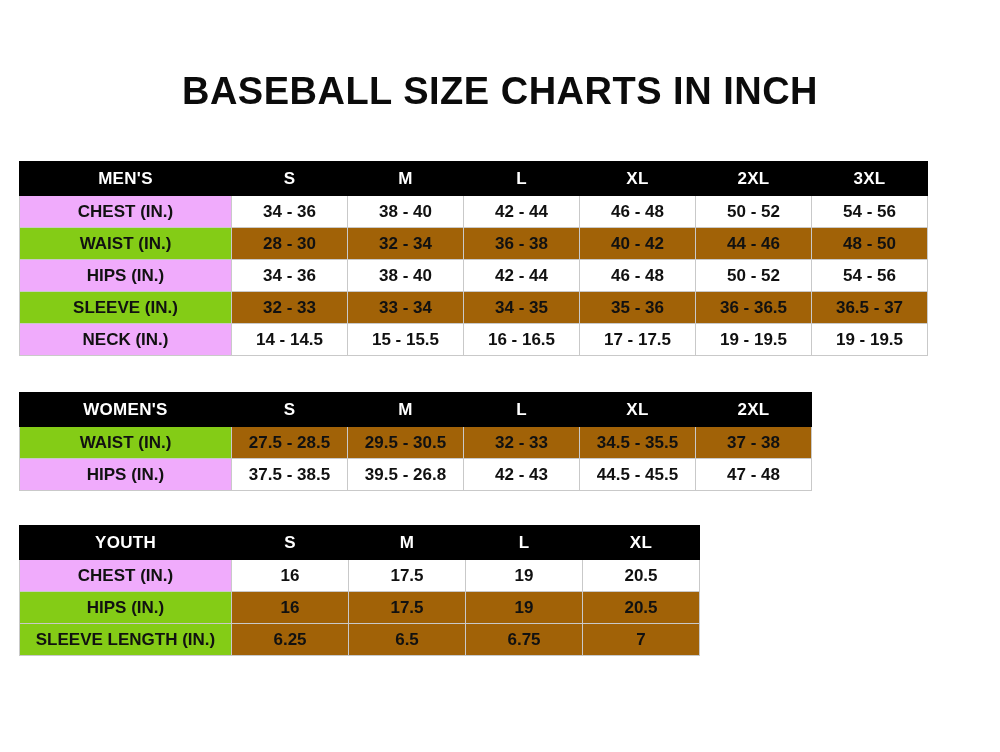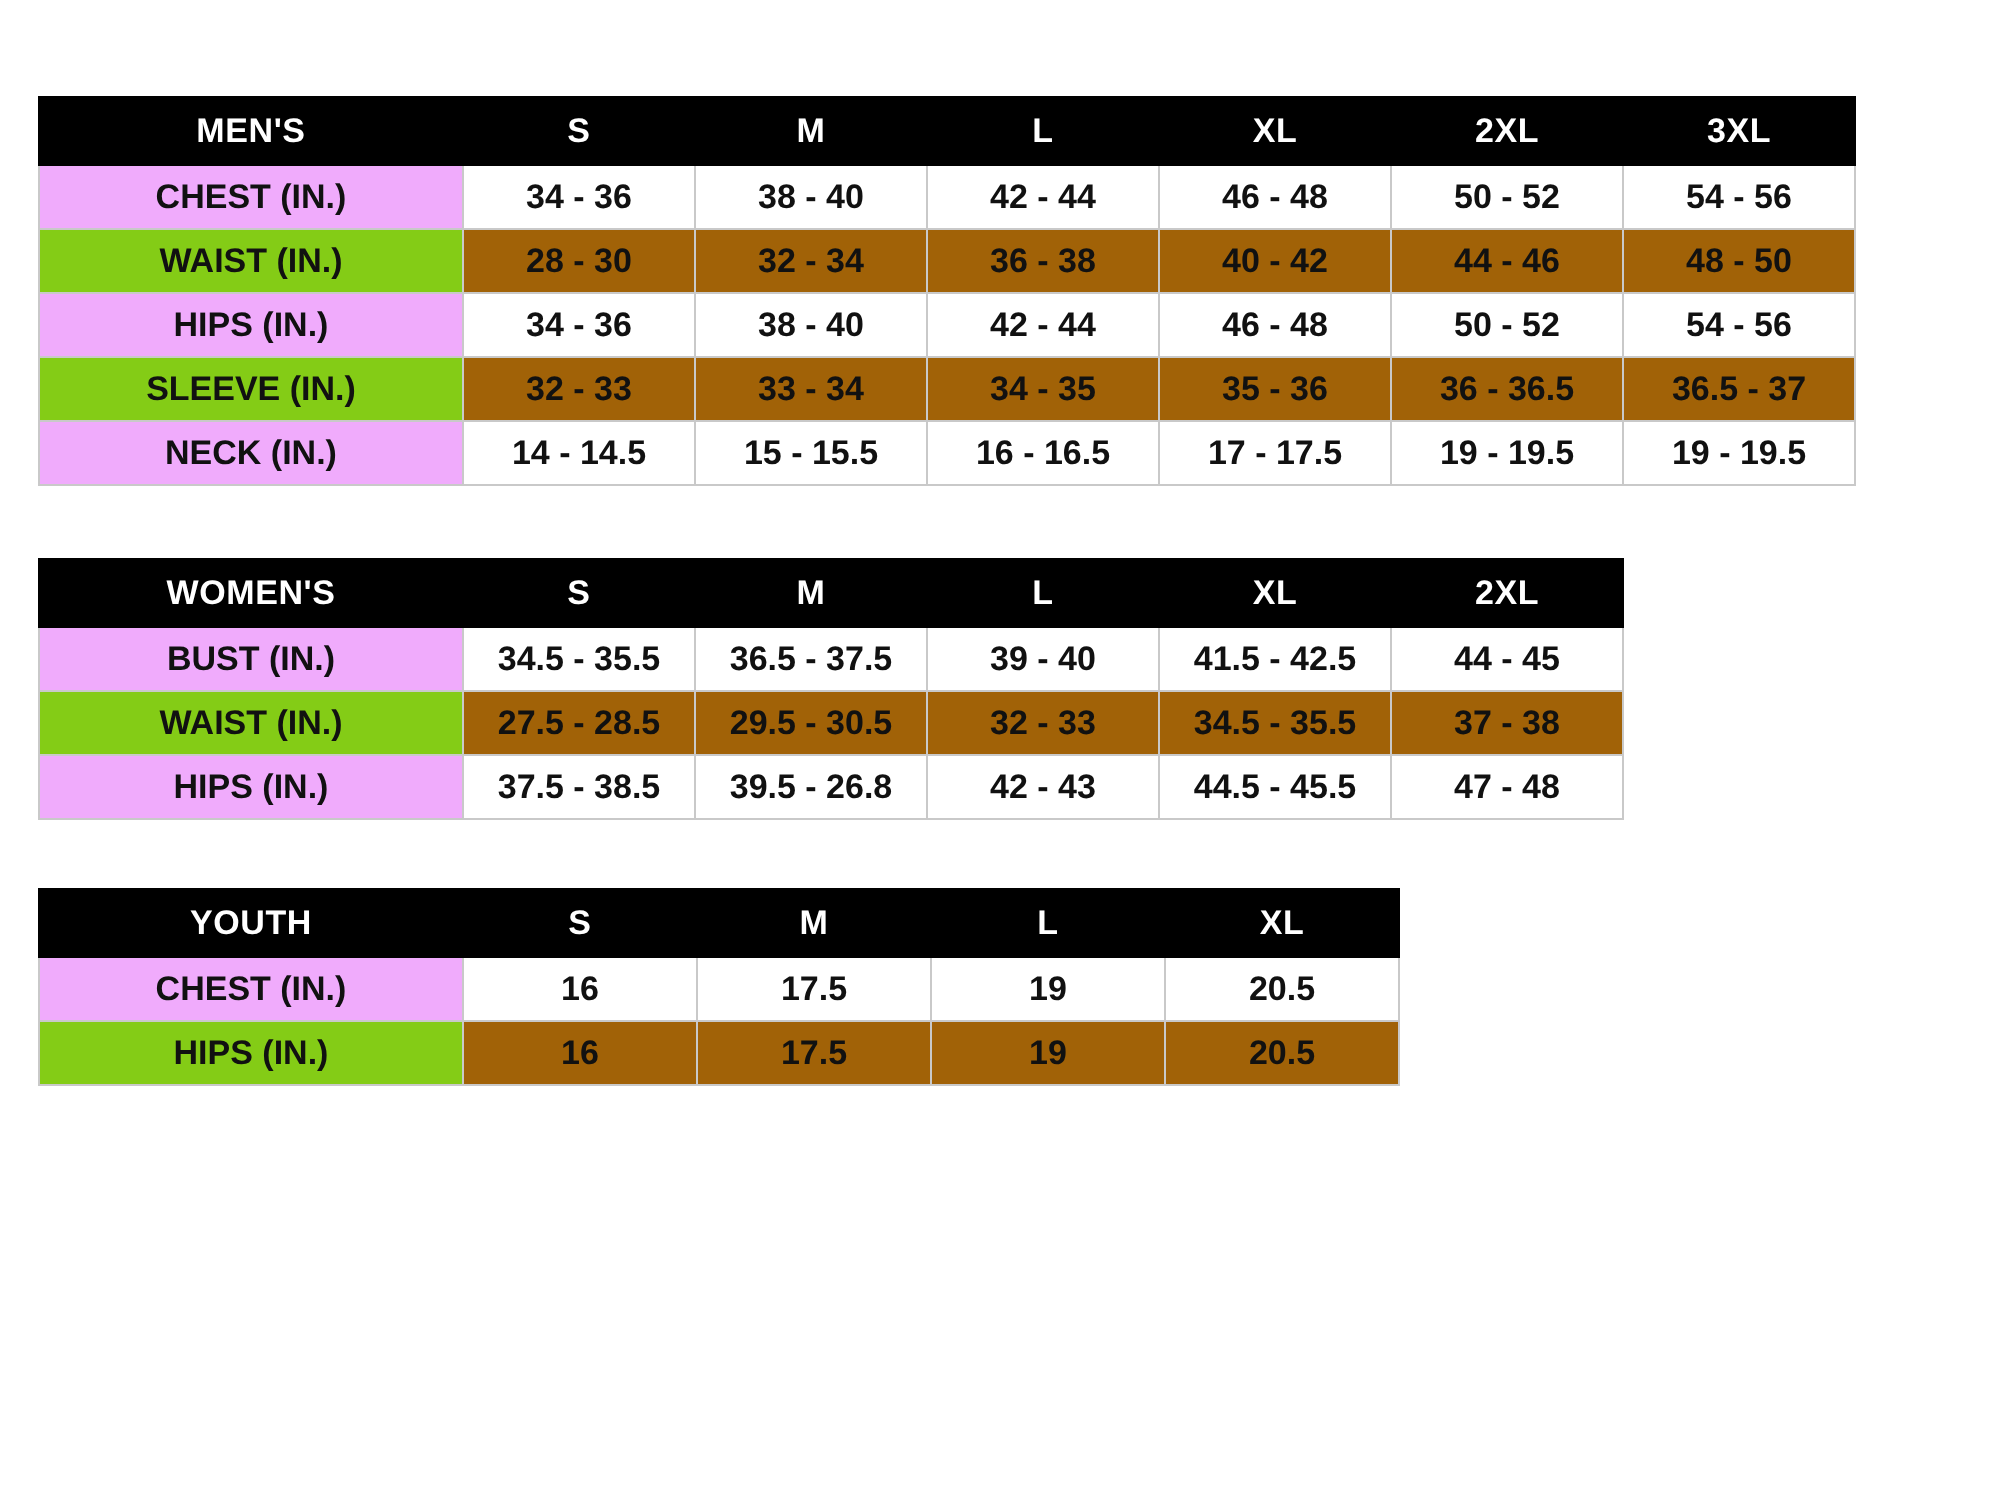--- a/index.html
+++ b/index.html
@@ -81,20 +81,21 @@
   table.women col.c0 { width: 212px; }
   table.women col.c  { width: 116px; }
   table.youth col.c0 { width: 212px; }
   table.youth col.c  { width: 117px; }
 </style>
 </head>
 <body>
 
 <div class="page">
 
+  <h1 class="title">BASEBALL SIZE CHARTS IN INCH</h1>
 
   <div class="tables">
 
     <table class="men">
       <colgroup>
         <col class="c0">
           <col class="c">
           <col class="c">
           <col class="c">
           <col class="c">
@@ -176,28 +177,20 @@
         <tr>
           <th class="label-head">WOMEN'S</th>
           <th>S</th>
           <th>M</th>
           <th>L</th>
           <th>XL</th>
           <th>2XL</th>
         </tr>
       </thead>
       <tbody>
-        <tr>
-          <td class="rowlabel">BUST (IN.)</td>
-          <td>34.5 - 35.5</td>
-          <td>36.5 - 37.5</td>
-          <td>39 - 40</td>
-          <td>41.5 - 42.5</td>
-          <td>44 - 45</td>
-        </tr>
         <tr class="alt">
           <td class="rowlabel">WAIST (IN.)</td>
           <td>27.5 - 28.5</td>
           <td>29.5 - 30.5</td>
           <td>32 - 33</td>
           <td>34.5 - 35.5</td>
           <td>37 - 38</td>
         </tr>
         <tr>
           <td class="rowlabel">HIPS (IN.)</td>
@@ -237,17 +230,24 @@
           <td>19</td>
           <td>20.5</td>
         </tr>
         <tr class="alt">
           <td class="rowlabel">HIPS (IN.)</td>
           <td>16</td>
           <td>17.5</td>
           <td>19</td>
           <td>20.5</td>
         </tr>
+        <tr class="alt">
+          <td class="rowlabel">SLEEVE LENGTH (IN.)</td>
+          <td>6.25</td>
+          <td>6.5</td>
+          <td>6.75</td>
+          <td>7</td>
+        </tr>
       </tbody>
     </table>
 
   </div>
 </div>
 
 </body></html>

